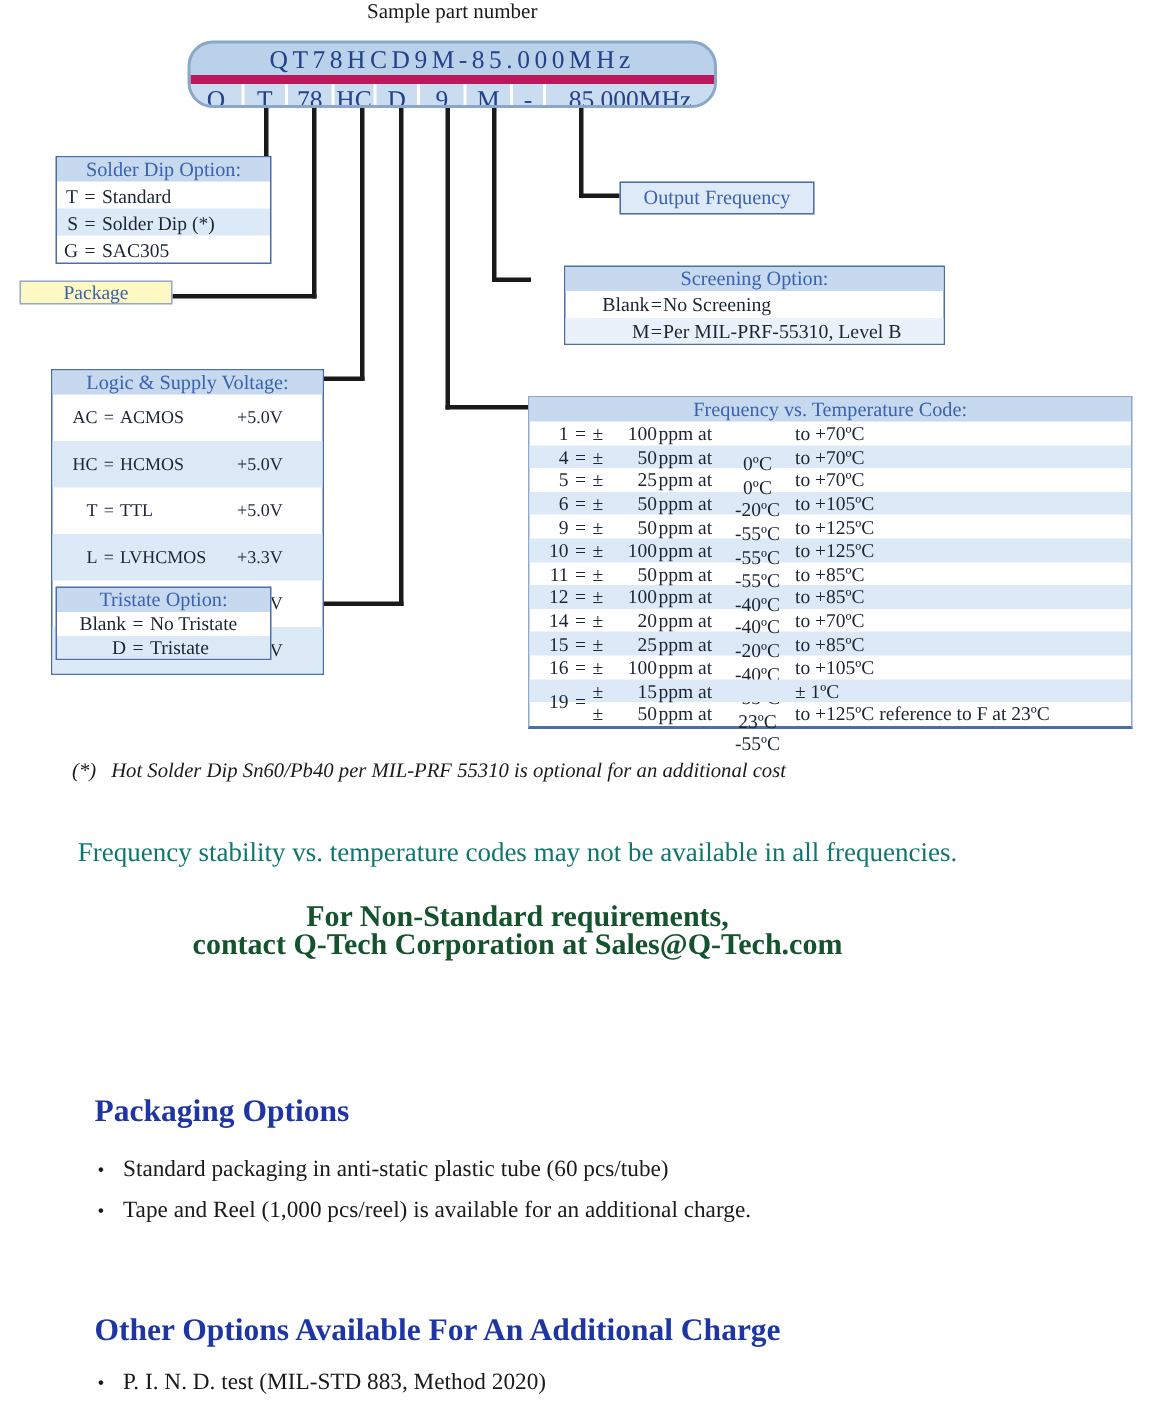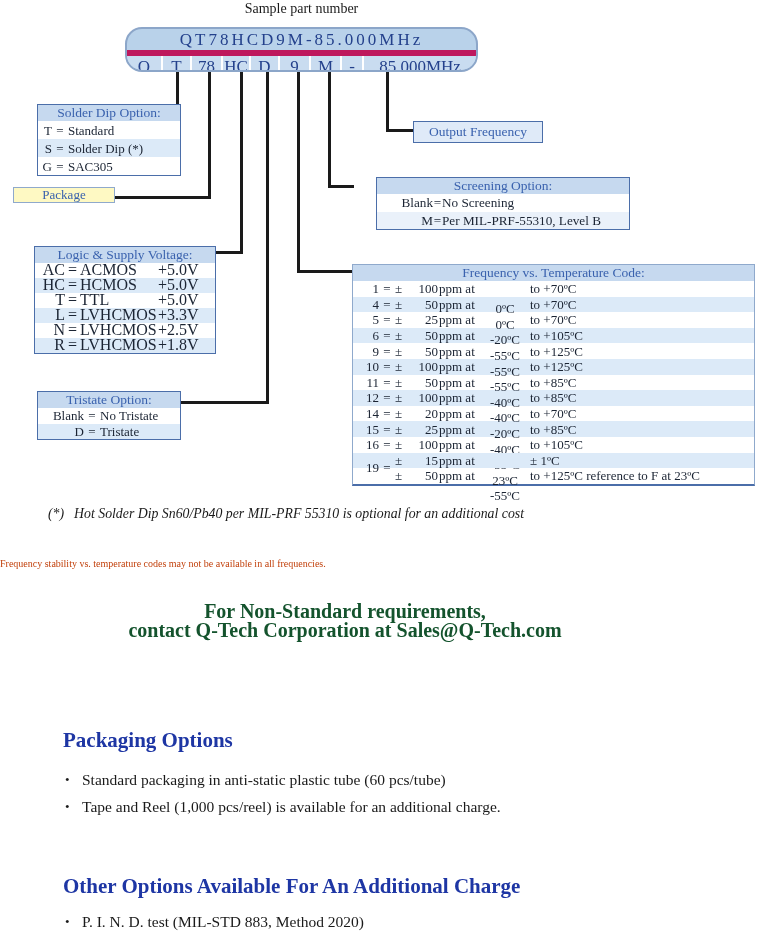--- a/index.html
+++ b/index.html
@@ -23,21 +23,21 @@
   .optbox{position:absolute;background:#ffffff;border:1.5px solid #4B6EA9;
           box-sizing:border-box;font-size:13px;color:#1B2433;margin-left:24px;}
   .opt-header{background:#C6D9EF;color:#3A62AE;text-align:center;height:16px;
               line-height:15px;font-size:13.5px;}
   .orow{display:flex;align-items:center;height:18px;line-height:17px;}
   .alt{background:#DCEAF8;}
   
   .s-code{width:14px;text-align:right;}
   .s-eq{width:16px;text-align:center;}
   
-  .lrow{height:15px;line-height:14.5px;font-size:16px;}
+  .lrow{height:31px;line-height:14.5px;font-size:12px;}
   .l-code{width:30px;text-align:right;}
   .l-eq{width:15px;text-align:center;}
   .l-name{width:78px;text-align:left;}
   .l-volt{text-align:left;}
   
   .trow{height:15.5px;line-height:15px;}
   .t-code{width:46px;text-align:right;}
   .t-eq{width:16px;text-align:center;}
   
   .scrow{height:17.5px;line-height:17px;font-size:13.2px;}
@@ -62,22 +62,22 @@
   .pkgbox{position:absolute;left:13px;top:187px;width:102px;height:16px;background:#fef9c3;
           border:1.5px solid #8FA9CC;box-sizing:border-box;display:flex;align-items:center;
           justify-content:center;color:#3A62AE;font-size:13px;}
   .outbox{position:absolute;left:413px;top:121px;width:130px;height:22px;background:#DFEAF8;
           border:1.5px solid #4B6EA9;box-sizing:border-box;display:flex;align-items:center;
           justify-content:center;color:#3A62AE;font-size:13.5px;}
   
   .footnote{position:absolute;left:48px;top:506px;font-style:italic;font-size:13.8px;
             display:flex;color:#1a1a1a;}
   .footnote .mark{margin-right:10px;}
-  .center-note{position:absolute;left:0;top:558px;width:690px;text-align:left;
-               font-size:10px;color:#c2410c;}
+  .center-note{position:absolute;left:0;top:558px;width:690px;text-align:center;
+               font-size:18px;color:#0f766e;}
   .center-bold{position:absolute;left:0;top:590px;width:690px;text-align:center;
                font-weight:bold;font-size:20px;line-height:19px;color:#14532d;margin-top:12px;}
   .blue-heading{position:absolute;left:63px;font-weight:bold;font-size:21px;color:#1E36A4;}
   .bullets{position:absolute;left:65px;font-size:15.5px;color:#1a1a1a;}
   .bullet{display:flex;line-height:27px;}
   .dot{width:17px;font-size:13px;}
 </style>
 </head>
 <body>
 

